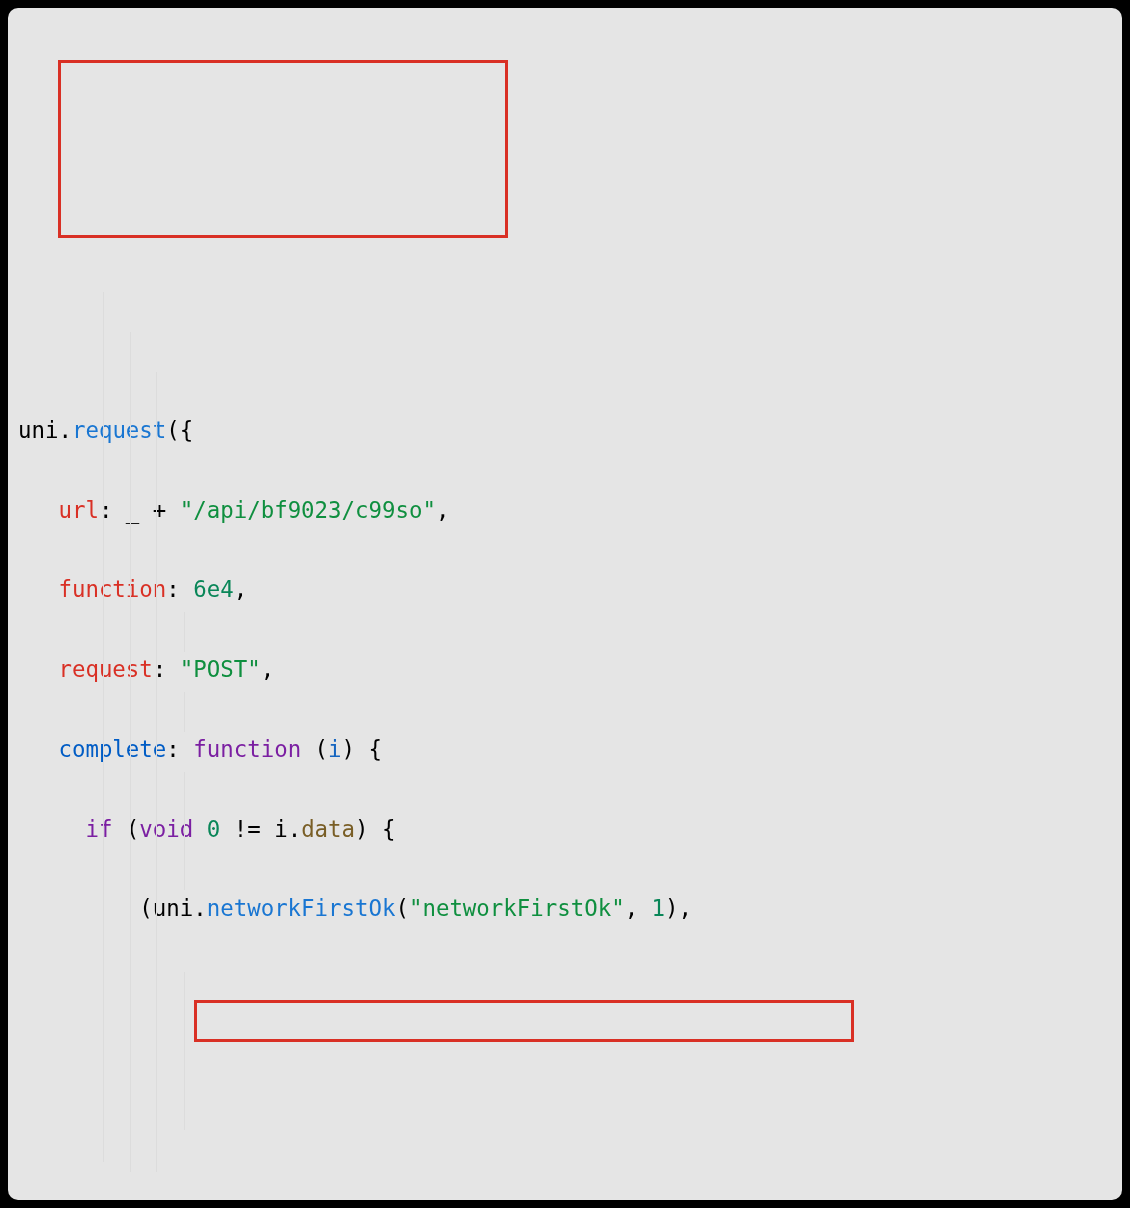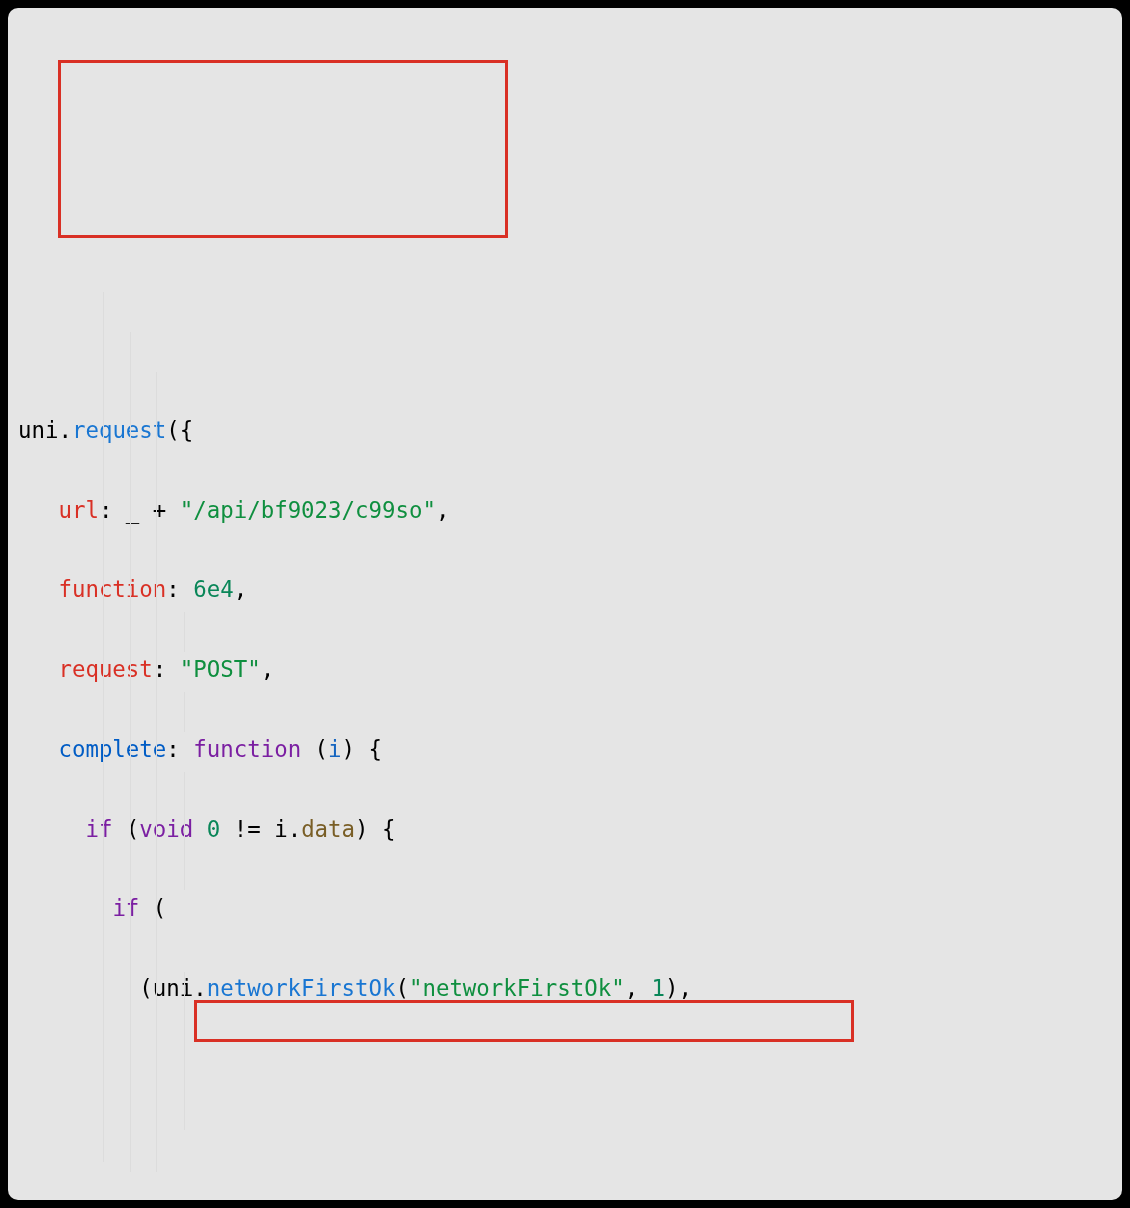--- a/index.html
+++ b/index.html
@@ -62,21 +62,20 @@
 <div class="vg" style="left:166px; top:960px; height:158px;"></div>
 
 <div class="redbox" style="left:40px; top:48px; width:450px; height:178px;"></div>
 <div class="redbox" style="left:176px; top:988px; width:660px; height:42px;"></div>
 <span class="line"><span>uni</span><span>.</span><span class="fn2">request</span><span>({</span></span>
 <span class="line">   <span class="prop">url</span><span>: _ + </span><span class="str">"/api/bf9023/c99so"</span><span>,</span></span>
 <span class="line">   <span class="prop">function</span><span>: </span><span class="num">6e4</span><span>,</span></span>
 <span class="line">   <span class="prop">request</span><span>: </span><span class="str">"POST"</span><span>,</span></span>
 <span class="line">   <span class="fn">complete</span><span>: </span><span class="kw">function</span><span> (</span><span class="param">i</span><span>) {</span></span>
 <span class="line">     <span class="kw">if</span><span> (</span><span class="kw">void</span><span> </span><span class="num">0</span><span> != i.</span><span class="var">data</span><span>) {</span></span>
-<span class="line">       <span class="kw">if</span><span> (</span></span>
 <span class="line">         <span>(uni.</span><span class="fn2">networkFirstOk</span><span>(</span><span class="str">"networkFirstOk"</span><span>, </span><span class="num">1</span><span>),</span></span>
 
 
 
 
 
 
 
 
 

